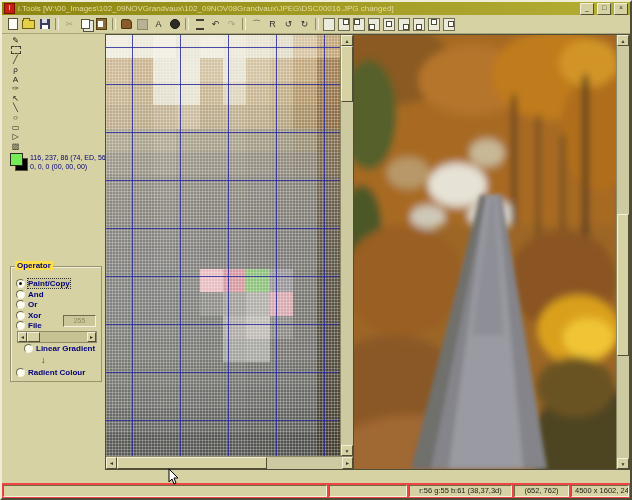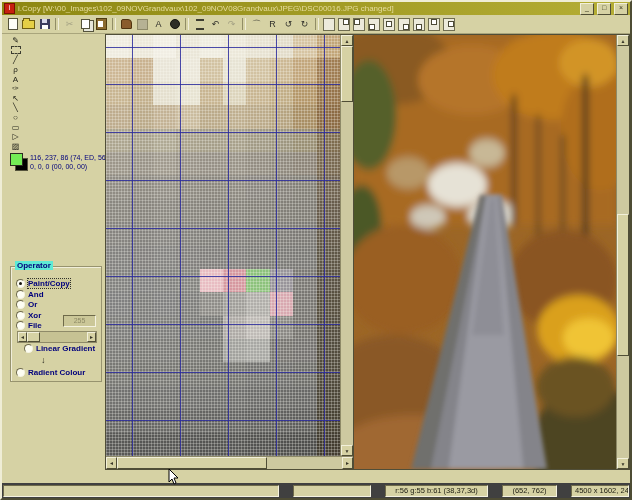--- a/index.html
+++ b/index.html
@@ -58,21 +58,21 @@
   .tool .sel-rect{width:8px;height:6px;border:1px dashed #3c3c30}
   .swatch{position:absolute;left:8px;top:119px;width:18px;height:18px}
   .swatch .bg{position:absolute;right:0;bottom:0;width:11px;height:11px;background:#000;border:1px solid #55533c}
   .swatch .fg{position:absolute;left:0;top:0;width:11px;height:11px;background:#74ED56;border:1px solid #2c2c20}
   .colorinfo{position:absolute;left:28px;top:119px;font-size:7px;color:#00007c;line-height:9px;white-space:nowrap}
   .palettebox{position:absolute;left:8px;top:144px;width:89px;height:78px;background:#fff;
               border:1px solid;border-color:#6e6a4a #f4f2e0 #f4f2e0 #6e6a4a;
               font-size:8px;font-weight:bold;color:#00007c;padding:2px 0 0 3px;box-sizing:border-box}
   .opgroup{position:absolute;left:8px;top:232px;width:90px;height:114px;
            border:1px solid #97936e;box-shadow:1px 1px 0 #f0eeda inset}
-  .opgroup .gtitle{position:absolute;top:-6px;left:4px;background:#5eead4;padding:0 2px;
+  .opgroup .gtitle{position:absolute;top:-6px;left:4px;background:#fde047;padding:0 2px;
                    font-size:8px;font-weight:bold;color:#00007c}
   .radio-row{display:flex;align-items:center;gap:3px;height:9.5px;margin-left:5px;margin-top:1px}
   .radio{width:7px;height:7px;border-radius:50%;background:#fdfdf2;flex:0 0 7px;
          border:1px solid;border-color:#6e6a4a #f4f2e0 #f4f2e0 #6e6a4a;position:relative}
   .radio.on::after{content:"";position:absolute;left:1.5px;top:1.5px;width:3px;height:3px;border-radius:50%;background:#16160e}
   .radio-label{font-size:8px;font-weight:bold;color:#00007c;white-space:nowrap}
   .radio-label.focused{outline:1px dotted #30302a;background:#cdc99a}
   .alpha-field{position:absolute;left:52px;top:48px;width:31px;height:10px;background:#cbc798;
                border:1px solid;border-color:#6e6a4a #f4f2e0 #f4f2e0 #6e6a4a;
                font-size:7px;color:#8e8a66;text-align:center;line-height:10px}
@@ -105,36 +105,36 @@
   .sb-btn{width:12px;height:11px;flex:0 0 auto;background:#d6d2a4;font-size:5px;color:#3a382a;
           text-align:center;line-height:10px;border:1px solid;border-color:#f2f0da #504e36 #504e36 #f2f0da;box-sizing:border-box}
   .hsb .sb-btn{width:11px;height:12px;line-height:11px}
   .sb-track{flex:1;position:relative}
   .sb-thumb{position:absolute;background:#d6d2a4;border:1px solid;box-sizing:border-box;
             border-color:#f2f0da #504e36 #504e36 #f2f0da}
   .right-win{left:351px;width:277px;height:436px;display:flex}
   .photo-area{flex:1;position:relative;min-width:0}
   .photo-area svg{position:absolute;inset:0;width:100%;height:100%}
   
-  .statusbar{flex:0 0 15px;height:15px;display:flex;gap:14px;padding:2px 1px 1px 1px;box-sizing:border-box;background:#404040}
+  .statusbar{flex:0 0 15px;height:15px;display:flex;gap:2px;padding:2px 1px 1px 1px;box-sizing:border-box;background:#ef4444}
   .st-cell{border:1px solid;border-color:#6e6a4a #f4f2e0 #f4f2e0 #6e6a4a;background:#d6d2a4;
            font-size:7.5px;color:#1c1c12;line-height:10px;padding:0 3px;white-space:nowrap;
            overflow:hidden;box-sizing:border-box;text-align:center}
   .st-1{flex:1}.st-2{flex:0 0 78px}.st-3{flex:0 0 103px}.st-4{flex:0 0 55px}.st-5{flex:0 0 58px}
   
   .cursor{position:absolute;left:168px;top:468px;z-index:50;pointer-events:none}
 </style>
 </head>
 <body>
 
 <div class="app">
 
   <div class="titlebar">
     <div class="app-icon">i</div>
-    <div class="title-text">i.Copy [W:\00_Images\102_09NOVGrandvaux\102_09NOV08Grandvaux\JPEG\DSC00016.JPG changed]</div>
+    <div class="title-text">i.Tools [W:\00_Images\102_09NOVGrandvaux\102_09NOV08Grandvaux\JPEG\DSC00016.JPG changed]</div>
     <div class="win-btn">_</div>
     <div class="win-btn">□</div>
     <div class="win-btn">×</div>
   </div>
 
 
   <div class="toolbar">
     <div class="tb-btn">
         <span class="ico-page"></span>
       </div>

